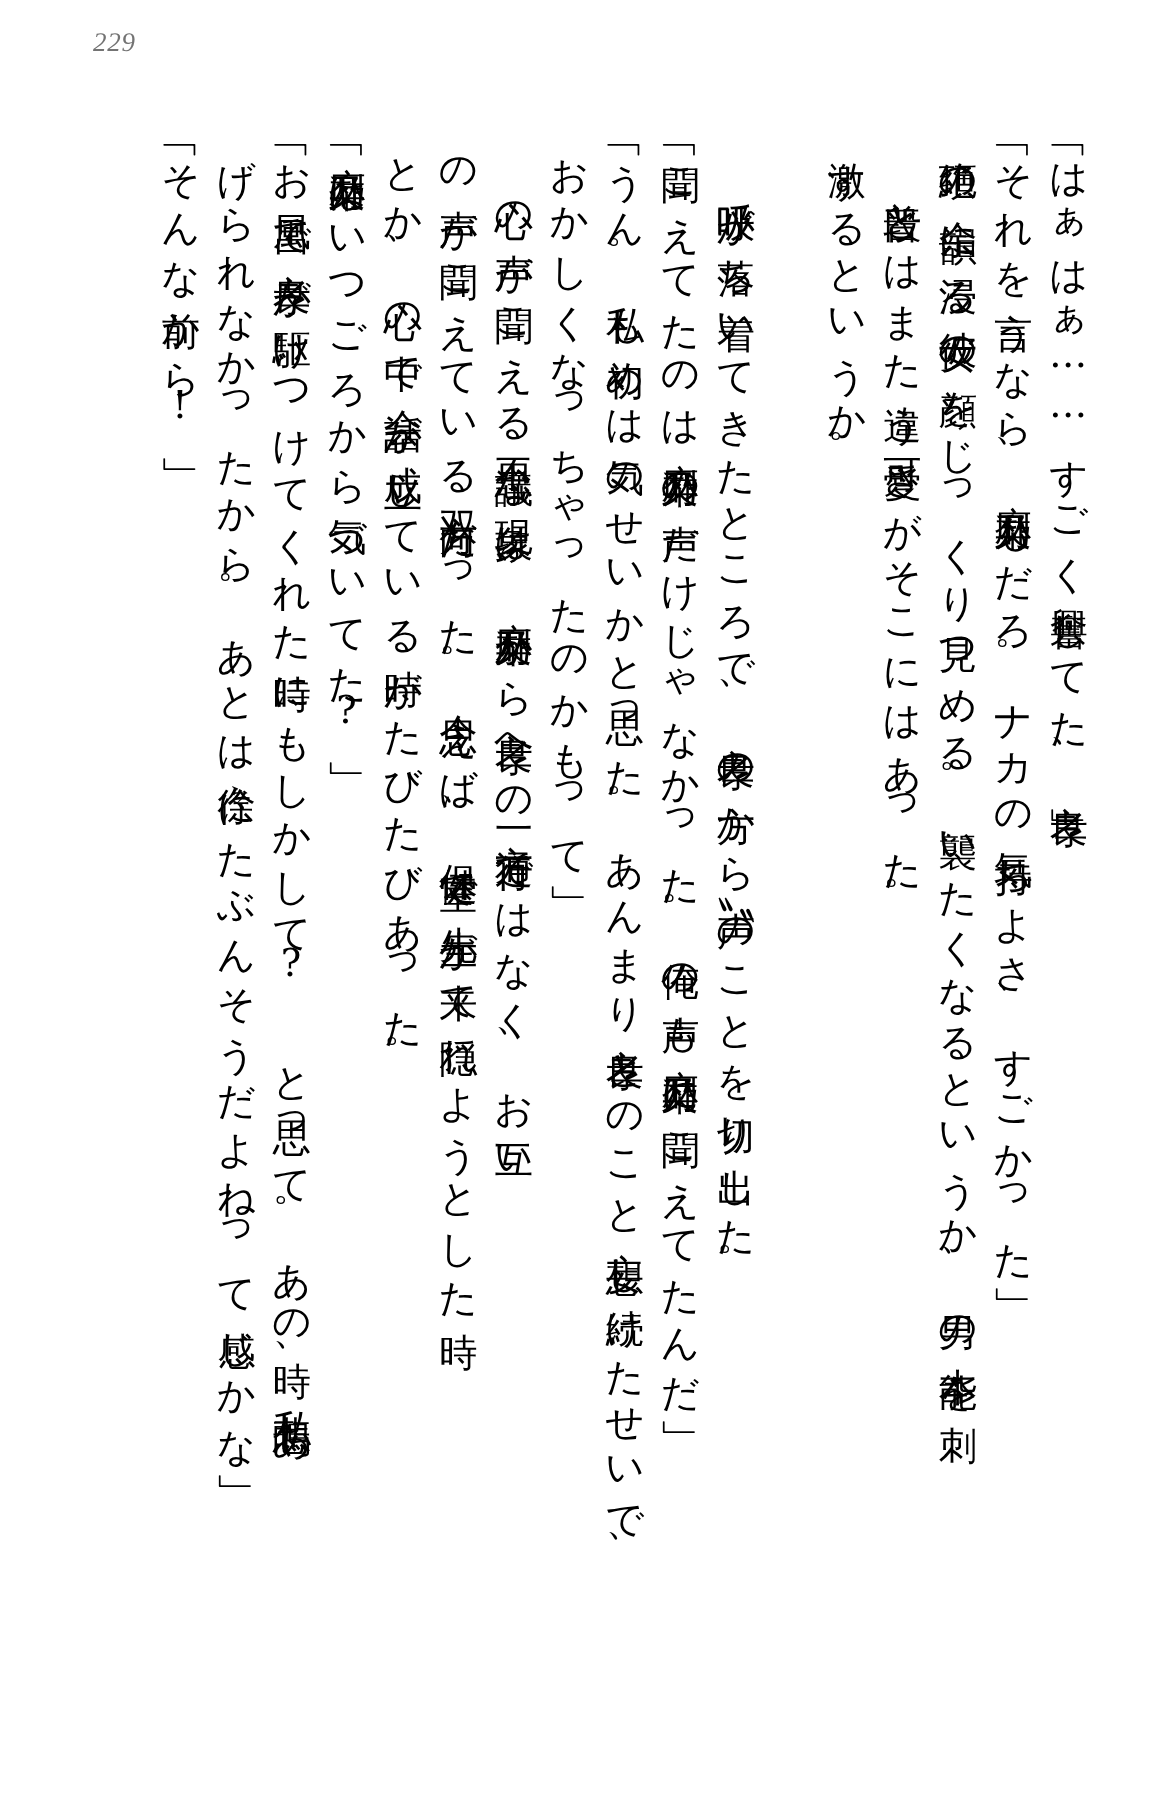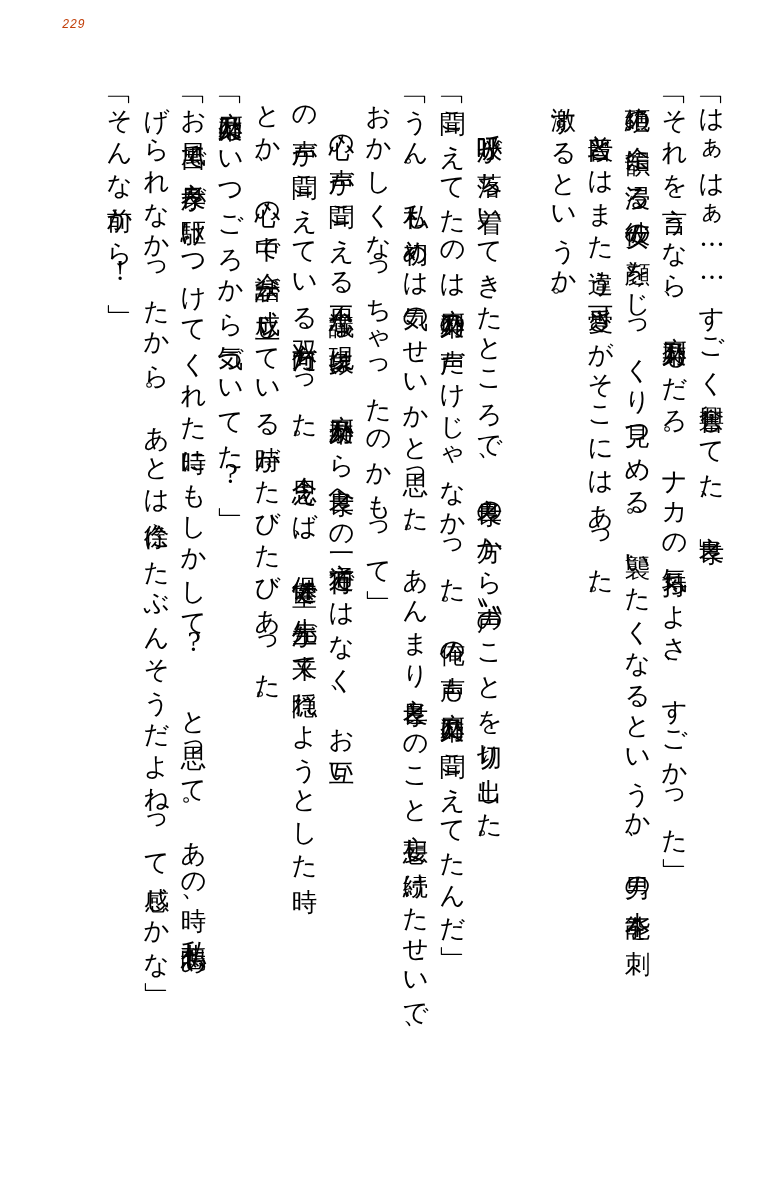--- a/index.html
+++ b/index.html
@@ -17,25 +17,25 @@
   .page {
     position: relative;
     width: 772px;
     height: 1200px;
     background: #ffffff;
   }
   .page-number {
     position: absolute;
     top: 18px;
     left: 62px;
-    font-family: Liberation Mono, monospace;
-    font-size: 12px;
+    font-family: Liberation Serif, serif;
+    font-size: 18px;
     font-style: italic;
     letter-spacing: 0.5px;
-    color: #c2410c;
+    color: #737373;
   }
   .text-body {
     position: absolute;
     top: 88px;
     right: 48px;
     left: 48px;
     height: 1040px;
     display: flex;
     flex-direction: row-reverse;
     justify-content: flex-start;

